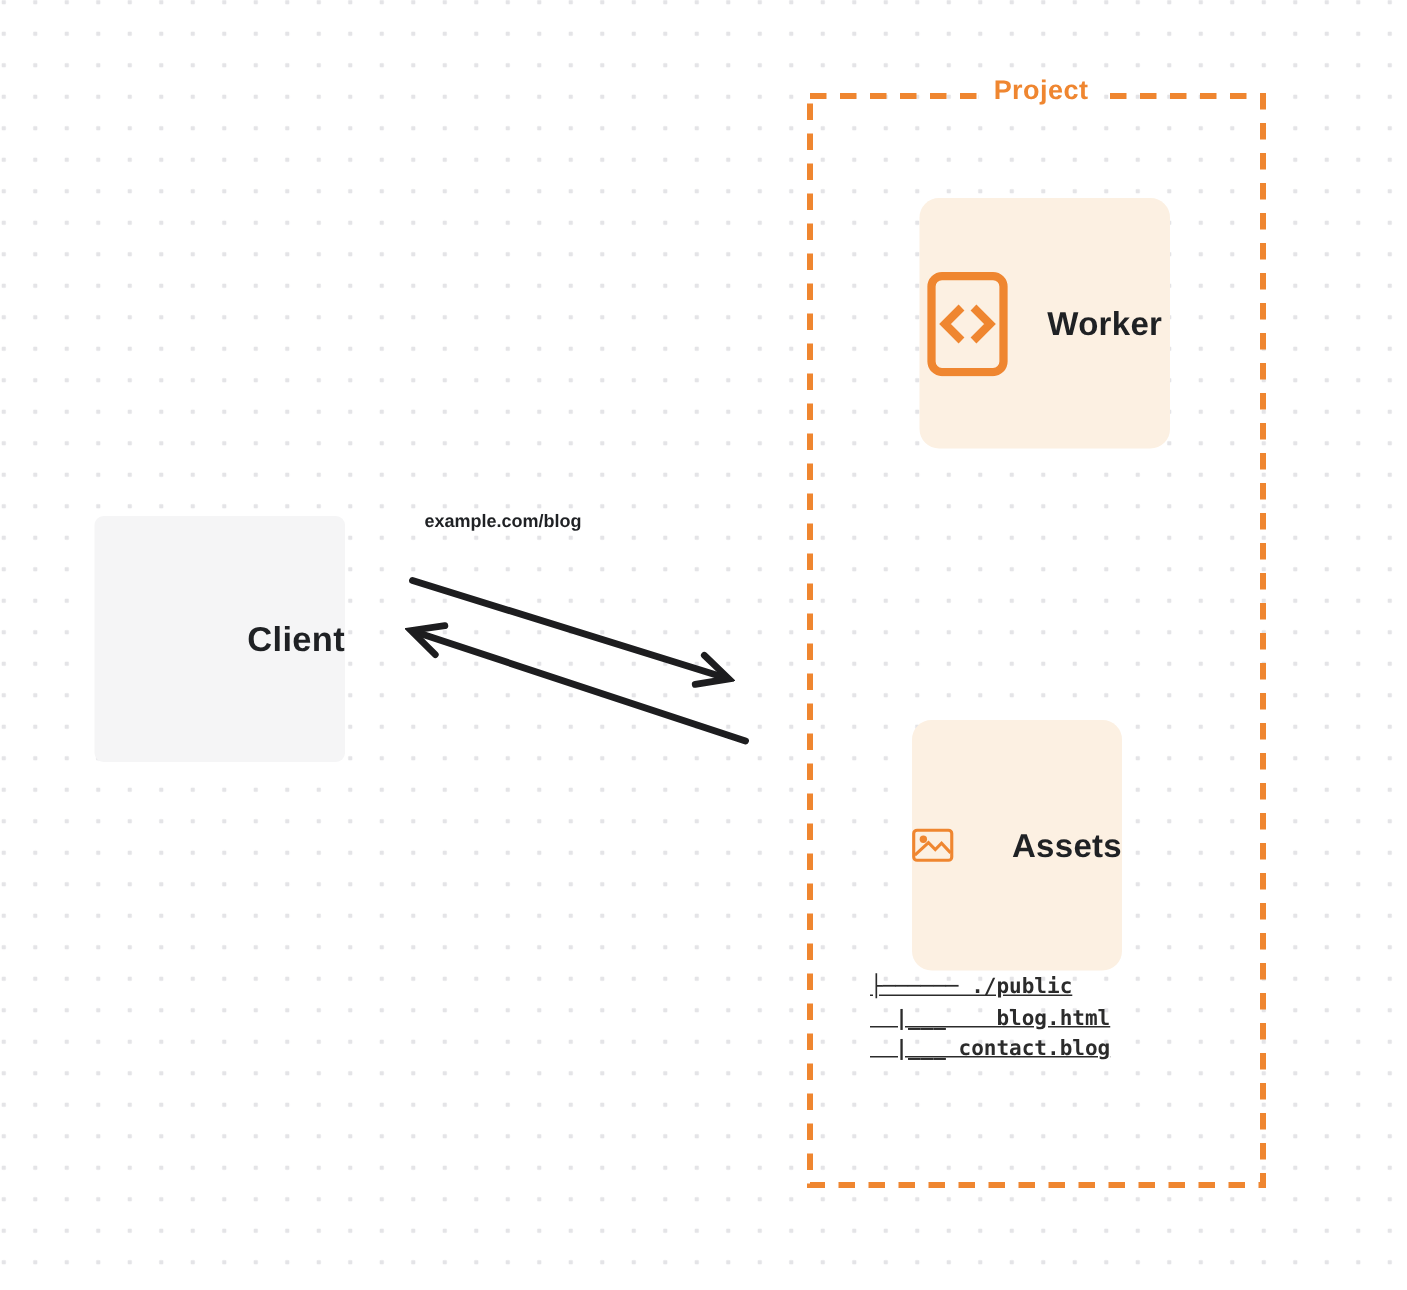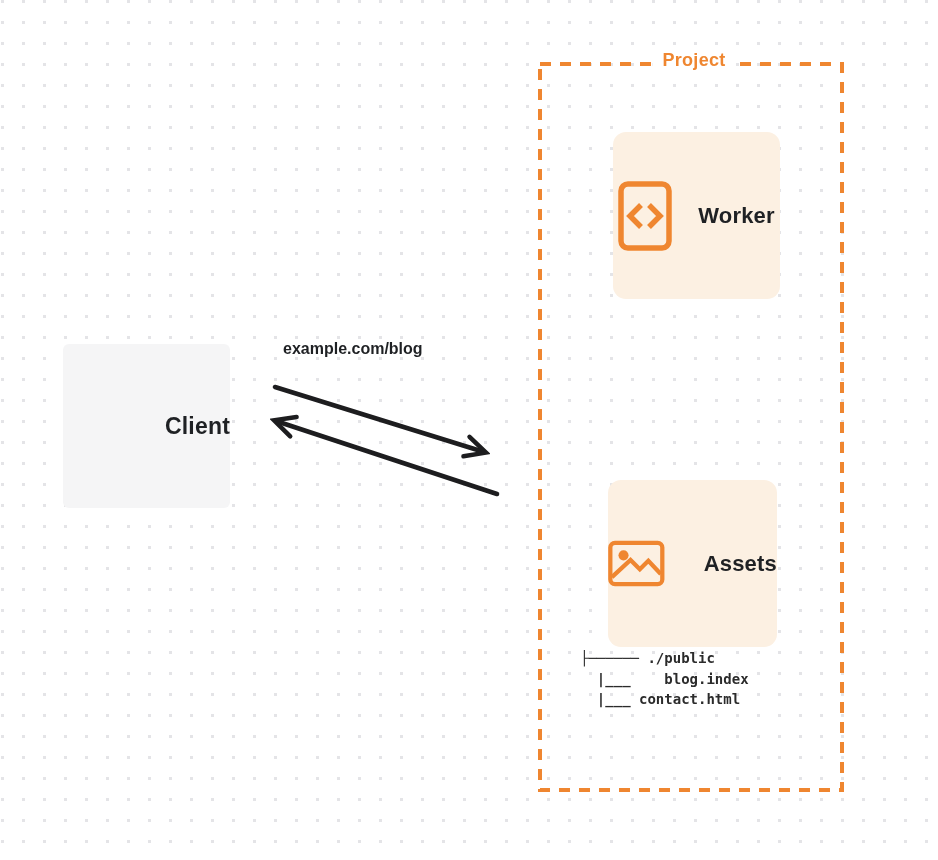--- a/index.html
+++ b/index.html
@@ -26,21 +26,21 @@
     display: flex; align-items: center; justify-content: flex-end;
   }
   .client-box .node-label {
     font-size: 23px; font-weight: 700; color: var(--ink); letter-spacing: .2px;
   }
 
   
   .request-label {
     position: absolute;
     left: 283px; top: 340px;
-    font-size: 16px; font-weight: 700; color: var(--ink);
+    font-size: 12px; font-weight: 700; color: var(--ink);
   }
 
   
   .arrows { position: absolute; left: 0; top: 0; pointer-events: none; }
   .arrow-line { stroke: var(--arrow); stroke-width: 4.6; stroke-linecap: round; }
   .arrowhead-path { fill: none; stroke: var(--arrow); stroke-width: 2.2; stroke-linecap: round; }
 
   
   .project-border { position: absolute; left: 538px; top: 62px; }
   .project-border rect {
@@ -60,37 +60,37 @@
   
   .card {
     position: absolute;
     background: var(--card-bg);
     border-radius: 13px;
     display: flex; flex-direction: row;
     align-items: center; justify-content: center;
     gap: 26px;
   }
   .card.worker { left: 613px; top: 132px; width: 167px; height: 167px; }
-  .card.assets { left: 608px; top: 480px; width: 169px; height: 167px; gap: 39px; }
+  .card.assets { left: 608px; top: 480px; width: 140px; height: 167px; gap: 39px; }
   .card-label { font-size: 22px; font-weight: 700; color: var(--ink); letter-spacing: .2px; }
   .icon { display: block; }
   .icon .stroke { fill: none; stroke: var(--accent); stroke-width: 5.5; stroke-linejoin: miter; }
   .icon .fill { fill: var(--accent); stroke: none; }
 
   
   .file-tree {
     position: absolute;
     left: 580px; top: 648px;
     font-family: "DejaVu Sans Mono", monospace;
     font-size: 14px; line-height: 20.7px;
     font-weight: 700;
     color: var(--tree-ink);
     white-space: pre;
   }
-  .file-tree span { display: block; }
+  .file-tree span { display: block; text-decoration: underline; }
 </style>
 </head>
 <body>
 
 <div class="canvas">
 
   <svg class="arrows" width="938" height="860" viewBox="0 0 938 860">
     <defs>
       <marker id="ah" viewBox="0 0 14 14" refX="11" refY="7" markerWidth="6.2" markerHeight="6.2" orient="auto">
         <path class="arrowhead-path" d="M2 2 L12 7 L2 12"></path>
@@ -122,15 +122,15 @@
 
   <div class="card assets">
     <svg class="icon" width="73" height="59" viewBox="0 0 73 59">
       <rect class="stroke" x="3" y="3" width="67" height="53" rx="6"></rect>
       <circle class="fill" cx="20" cy="19" r="6.5"></circle>
       <path class="stroke" d="M5 47 L29 25 L41 37 L52 26 L68 43"></path>
     </svg>
     <div class="card-label">Assets</div>
   </div>
 
-  <pre class="file-tree"><span>├────── ./public</span><span>  |___    blog.index</span><span>  |___ contact.html</span></pre>
+  <pre class="file-tree"><span>├────── ./public</span><span>  |___    blog.html</span><span>  |___ contact.blog</span></pre>
 
 </div>
 
 </body></html>

